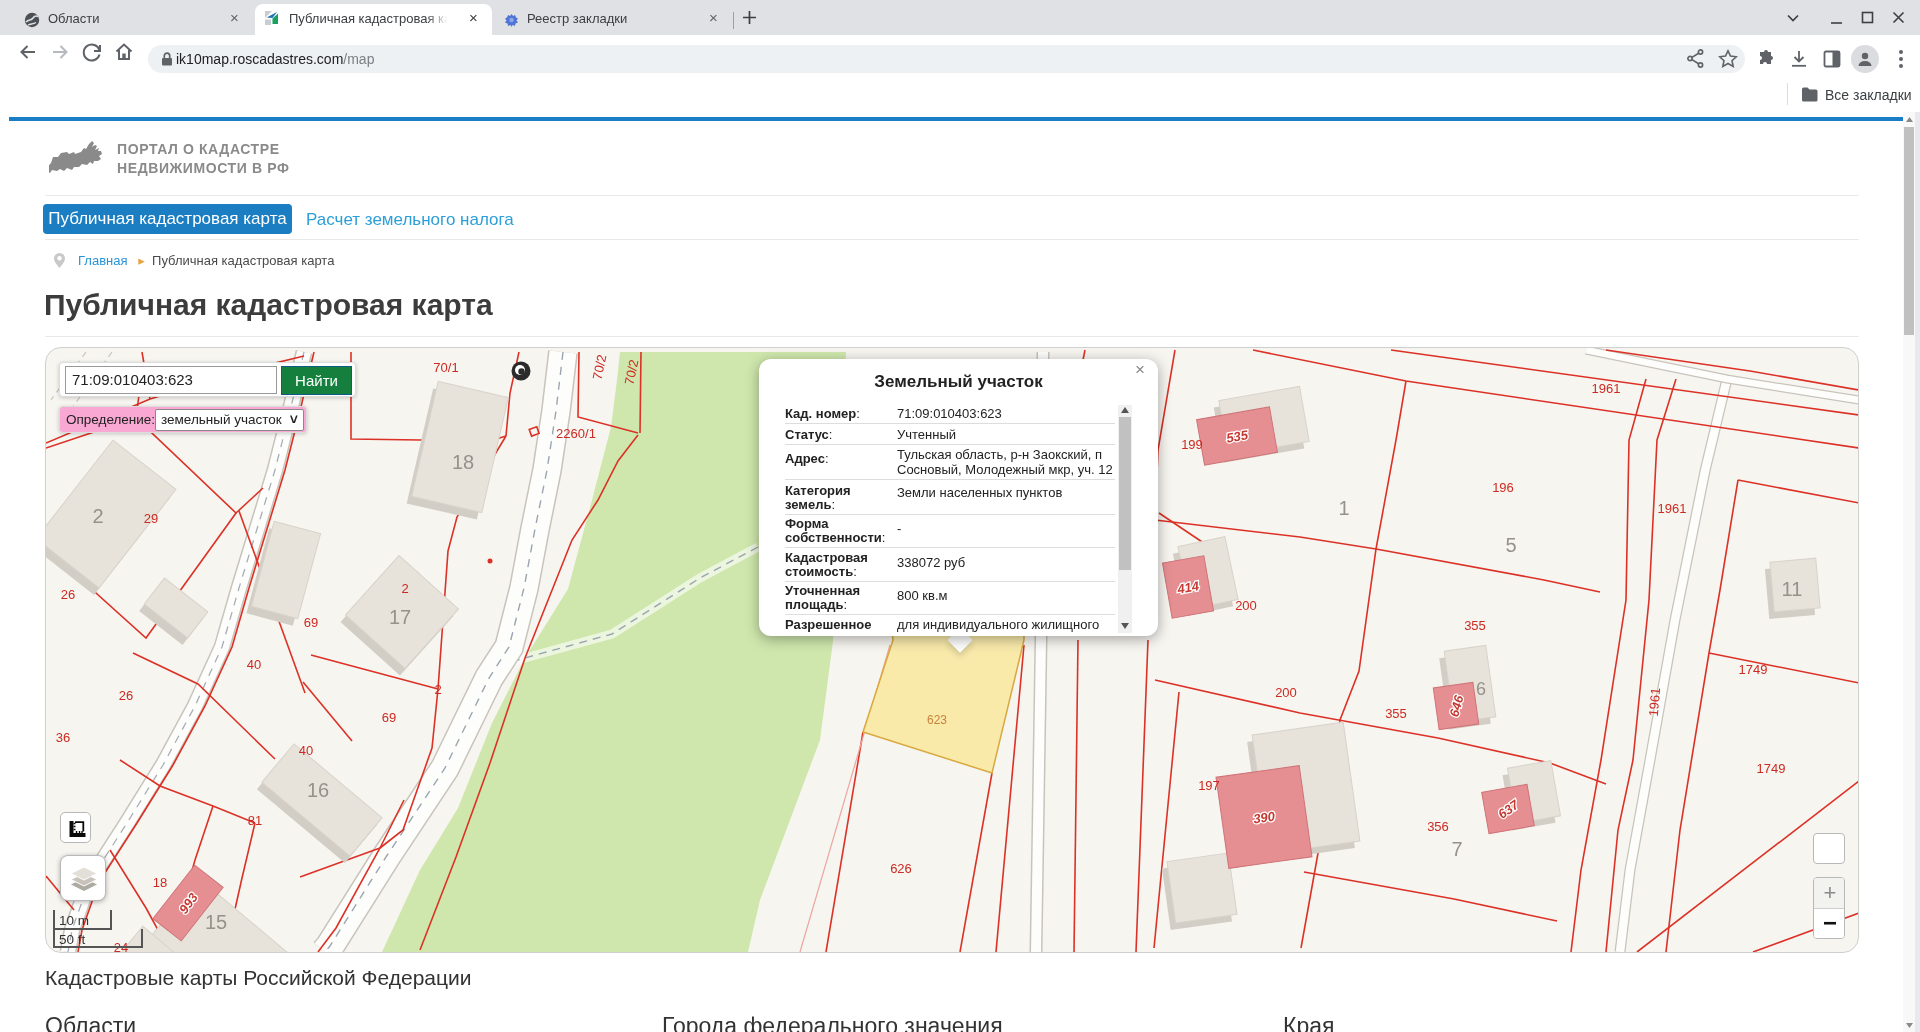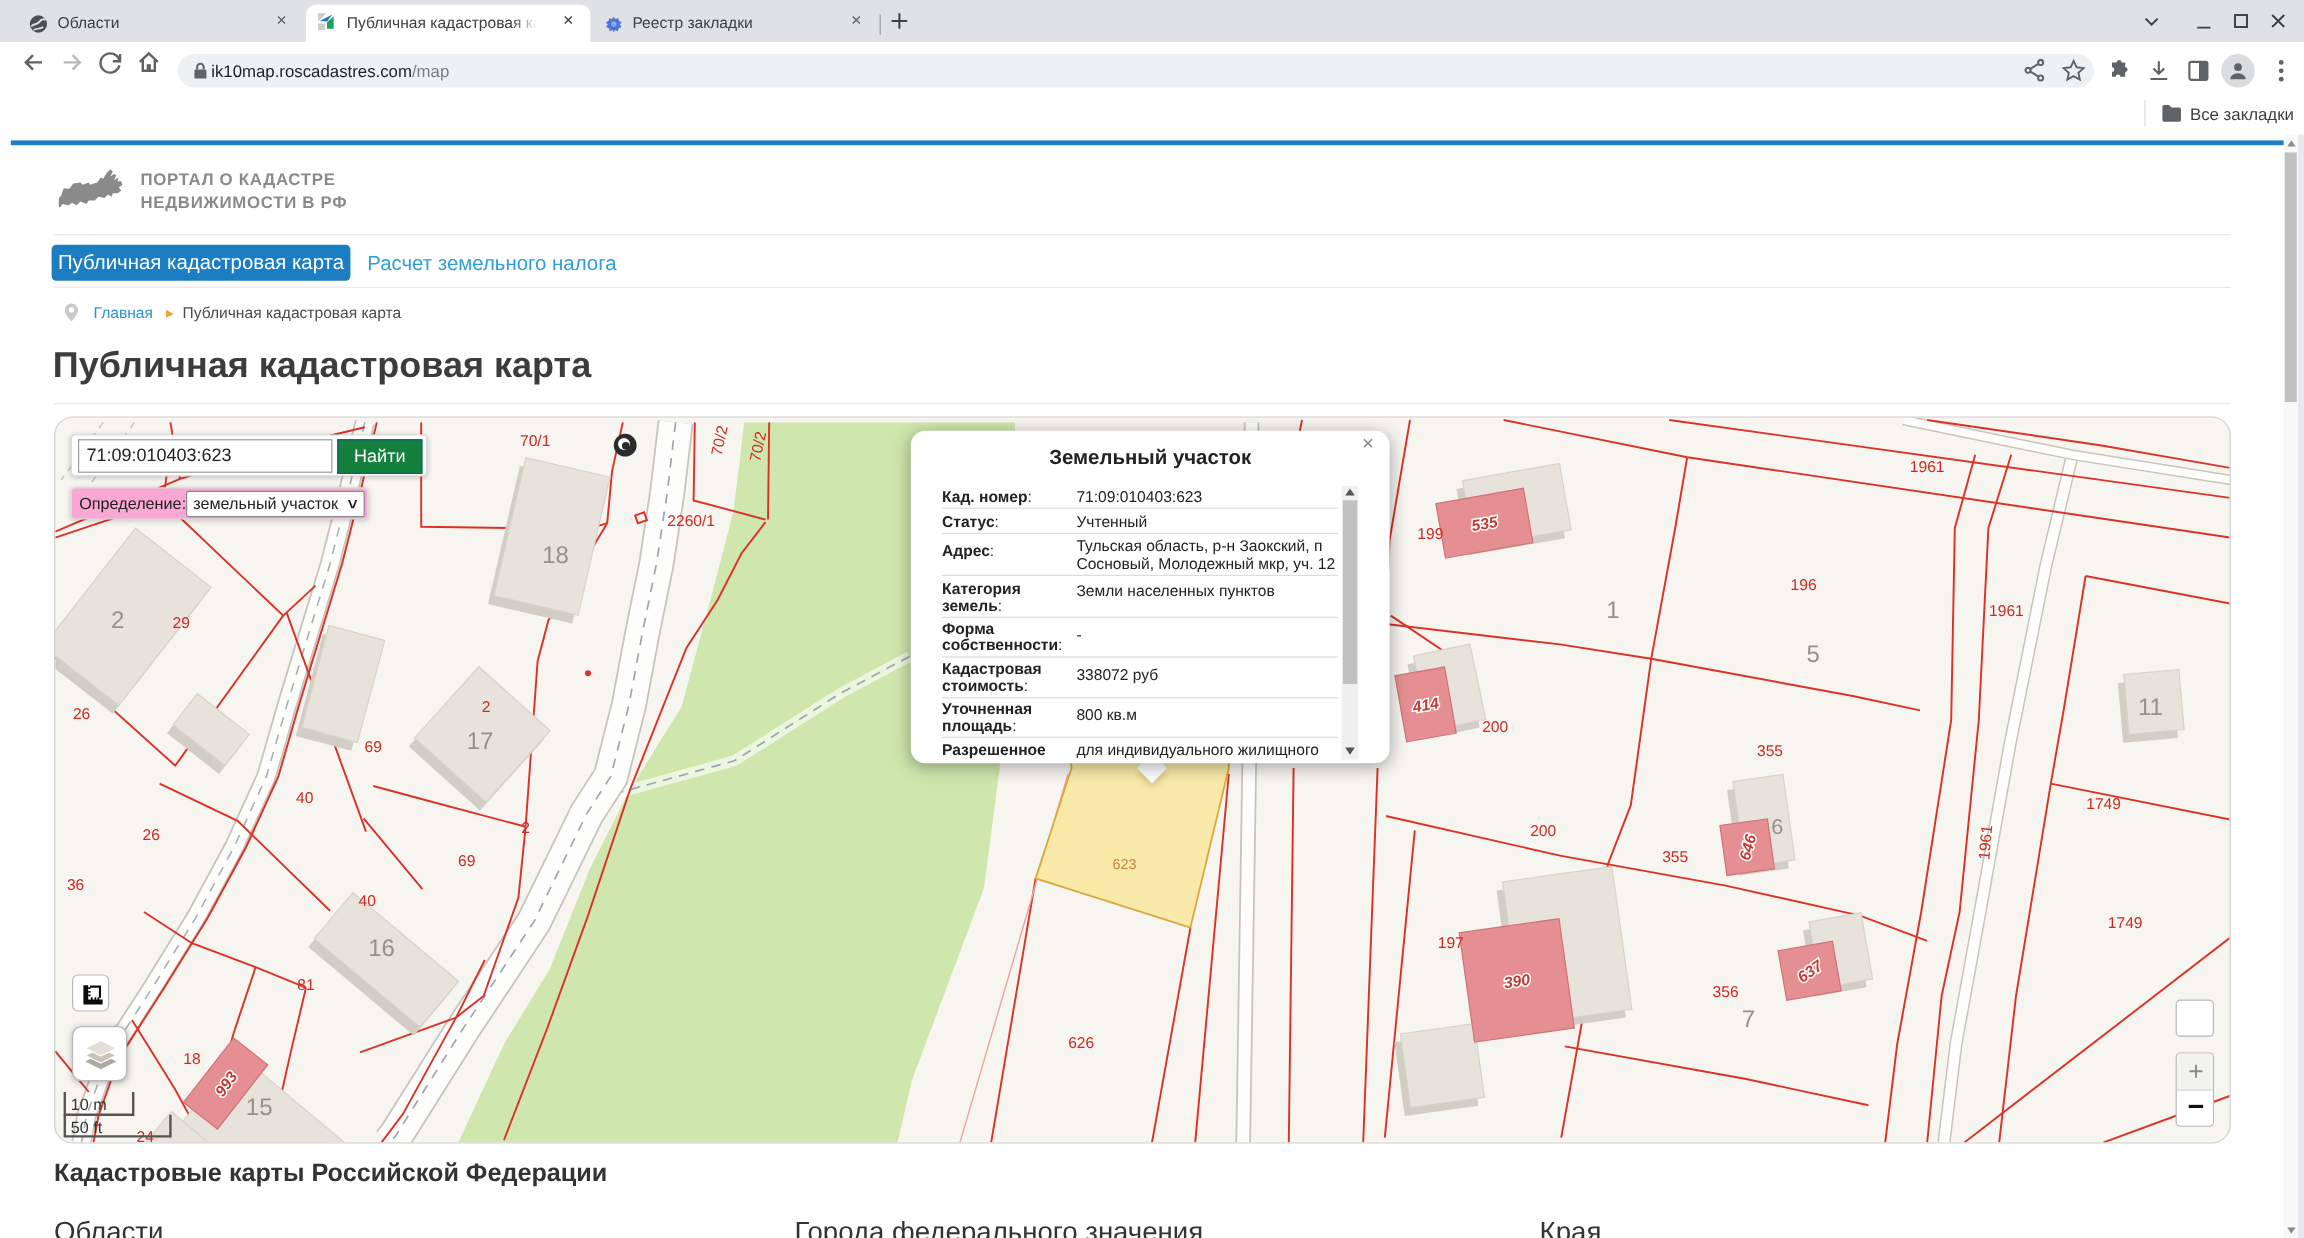--- a/index.html
+++ b/index.html
@@ -21,21 +21,21 @@
 
 #page { position:absolute; left:0; top:112px; width:1903px; height:920px; background:#fff; }
 #bluebar { position:absolute; left:9px; top:117px; width:1894px; height:4px; background:#1a7dc5; }
 #logotxt { position:absolute; left:117px; top:140px; font-size:14px; font-weight:bold; color:#8a8a8a; line-height:19px; letter-spacing:0.6px; }
 .hr { position:absolute; left:45px; width:1814px; height:0; border-top:1px solid #e9e9e9; }
 #btnmain { position:absolute; left:43px; top:204px; width:249px; height:30px; background:#1b7ec2; border-radius:4px; color:#fff; font-size:17px; text-align:center; line-height:30px; }
 #lnktax { position:absolute; left:306px; top:210px; font-size:17px; color:#2d9fd8; }
 #crumbs { position:absolute; left:78px; top:253px; font-size:13px; color:#4a4a4a; }
 #h1 { position:absolute; left:44px; top:288px; font-size:30px; font-weight:bold; color:#3c3c3c; }
 #mapbox { position:absolute; left:45px; top:347px; width:1814px; height:606px; border:1px solid #cfcfcf; border-radius:16px; background:#f7f5f0; overflow:hidden; }
-#h2 { position:absolute; left:45px; top:966px; font-size:21px; font-weight:bold; color:#333; }
+#h2 { position:absolute; left:45px; top:966px; font-size:21px; font-weight:normal; color:#333; }
 .col { position:absolute; top:1013px; font-size:23px; font-weight:normal; color:#333; }
 
 #searchbox { position:absolute; left:13px; top:14px; width:297px; height:35px; background:#fff; border:1px solid #dcdcdc; border-radius:4px; box-shadow:0 1px 4px rgba(0,0,0,0.2); }
 #searchinput { position:absolute; left:5px; top:3px; width:212px; height:28px; border:1px solid #999; background:#fff; font-size:15px; color:#222; padding-left:6px; line-height:26px; }
 #searchbtn { position:absolute; left:221px; top:3px; width:71px; height:29px; background:#15803d; border:1px solid #0e5c85; color:#fff; font-size:15px; text-align:center; line-height:28px; }
 #defbox { position:absolute; left:13px; top:58px; width:248px; height:27px; background:#f9a8d4; border:1px solid #dcdcdc; border-radius:4px; box-shadow:0 1px 4px rgba(0,0,0,0.2); font-size:14px; color:#222; }
 #defsel { position:absolute; left:95px; top:2px; width:149px; height:22px; border:1px solid #888; border-radius:2px; background:#fff; font-size:14px; }
 .mapbtn { position:absolute; background:#fff; border:1px solid #b8b8b8; border-radius:6px; }
 #popup { position:absolute; left:713px; top:11px; width:399px; height:277px; background:#fff; border-radius:12px; box-shadow:0 3px 14px rgba(0,0,0,0.35); }
 #ptail { position:absolute; left:905px; top:283px; width:18px; height:18px; background:#fff; transform:rotate(45deg); box-shadow:3px 3px 6px rgba(0,0,0,0.15); }

